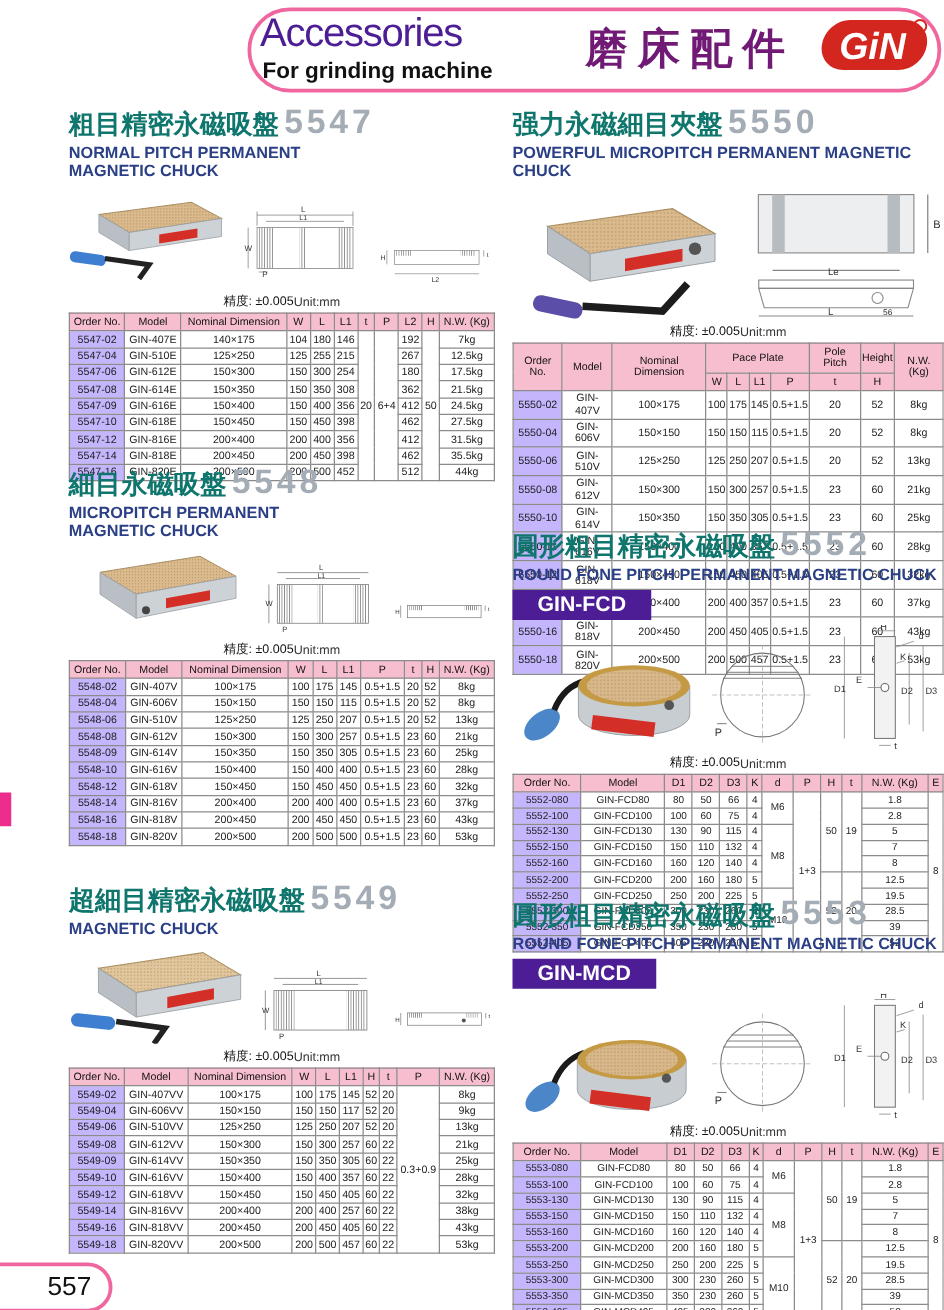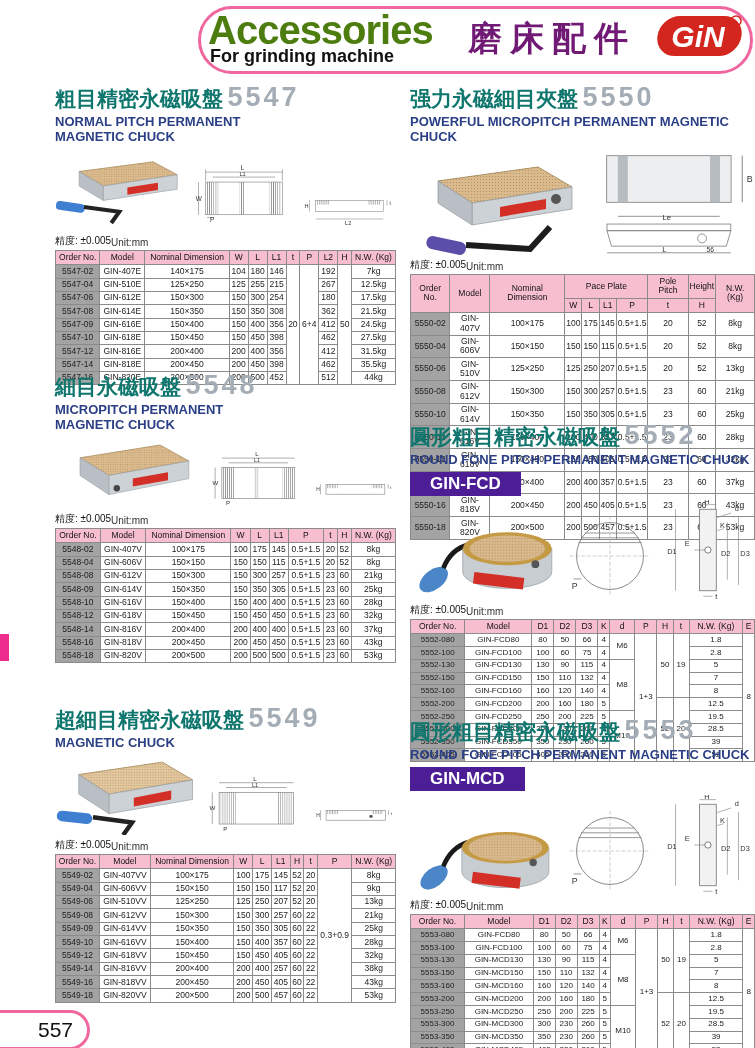--- a/index.html
+++ b/index.html
@@ -1,46 +1,46 @@
 <!DOCTYPE html>
 <html><head>
 <meta charset="utf-8">
 <style>
   html,body{margin:0;padding:0;}
   body{width:755px;height:1048px;position:relative;background:#fff;overflow:hidden;
        font-family:"Liberation Sans",sans-serif;color:#222;}
   
   .hdr-box{position:absolute;left:198px;top:6px;width:549px;height:62px;
            border:3px solid #f0669f;border-radius:34px;}
-  .hdr-title{position:absolute;left:208px;top:8px;font-size:40px;font-weight:bold;
-             color:#4d7c0f;letter-spacing:-1px;}
+  .hdr-title{position:absolute;left:208px;top:8px;font-size:32px;font-weight:normal;
+             color:#4c1d95;letter-spacing:-1px;}
   .hdr-sub{position:absolute;left:210px;top:46px;font-size:18px;font-weight:bold;color:#111;}
   .hdr-cn{position:absolute;left:468px;top:16px;font-size:34px;font-weight:bold;color:#701a75;
           letter-spacing:8px;white-space:nowrap;}
   .logo{position:absolute;left:652px;top:11px;width:92px;height:50px;}
   
   .sec{position:absolute;}
   .sec-title{white-space:nowrap;}
   .t-cn{font-size:21px;font-weight:bold;color:#0f766e;}
   .t-num{font-size:27px;font-weight:bold;color:#a4adb5;letter-spacing:3px;}
   .t-en{font-size:13px;font-weight:bold;color:#2a3f85;line-height:1.15;margin-top:2px;}
   .badge{display:inline-block;background:#4c1d95;color:#fff;font-size:17px;font-weight:bold;
          padding:2px 20px;margin-top:4px;}
   .figrow{display:flex;align-items:flex-end;gap:6px;margin-top:4px;}
-  .accrow{display:flex;justify-content:flex-start;align-items:flex-end;
+  .accrow{display:flex;justify-content:center;align-items:flex-end;
           font-size:10px;margin:3px 0 2px 0;}
   .acc-l{color:#111;} .acc-u{color:#333;}
   
   table.spec{border-collapse:collapse;width:100%;font-size:8.5px;line-height:1.1;
              border:1.5px solid #4a4a4a;table-layout:auto;}
   table.spec th{background:#f7bed0;border:1px solid #8b8b8b;font-weight:normal;
                 padding:2px 1px;color:#111;}
   table.spec td{background:#fff;border:1px solid #8b8b8b;text-align:center;
                 padding:1.5px 1px;color:#222;}
-  table.spec td:first-child{background:#a3a3a3;}
+  table.spec td:first-child{background:#c4b5fd;}
   .tight td{padding:1px 1px;font-size:8px;}
   
   .page-pill{position:absolute;left:-30px;top:1010px;width:100px;height:34px;
              border:3px solid #f0669f;border-radius:20px;display:flex;align-items:center;
              justify-content:flex-end;padding-right:14px;font-size:21px;color:#111;}
   .side-tab{position:absolute;left:0;top:634px;width:9px;height:27px;background:#ec2d8e;}
   svg text{font-family:"Liberation Sans",sans-serif;}
 </style>
 </head>
 <body>
@@ -507,20 +507,32 @@
           <td>150×150</td>
           <td>150</td>
           <td>150</td>
           <td>115</td>
           <td>0.5+1.5</td>
           <td>20</td>
           <td>52</td>
           <td>8kg</td>
         </tr>
         <tr>
+          <td>5548-06</td>
+          <td>GIN-510V</td>
+          <td>125×250</td>
+          <td>125</td>
+          <td>250</td>
+          <td>207</td>
+          <td>0.5+1.5</td>
+          <td>20</td>
+          <td>52</td>
+          <td>13kg</td>
+        </tr>
+        <tr>
           <td>5548-08</td>
           <td>GIN-612V</td>
           <td>150×300</td>
           <td>150</td>
           <td>300</td>
           <td>257</td>
           <td>0.5+1.5</td>
           <td>23</td>
           <td>60</td>
           <td>21kg</td>

